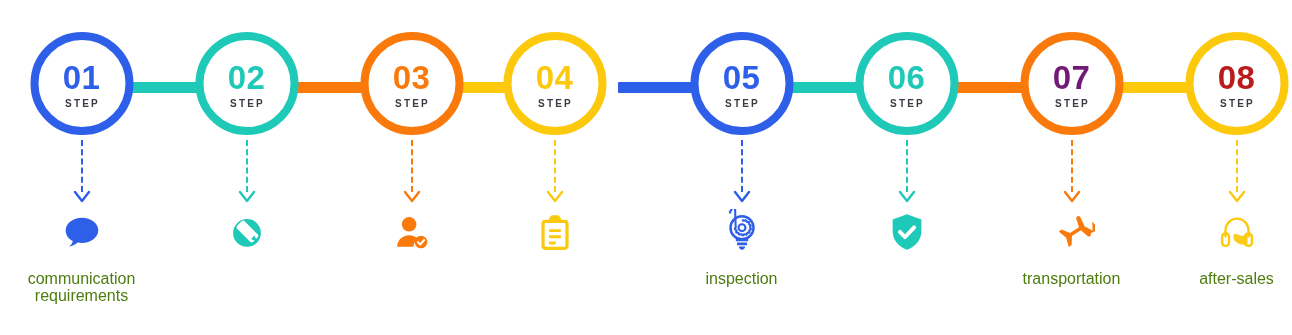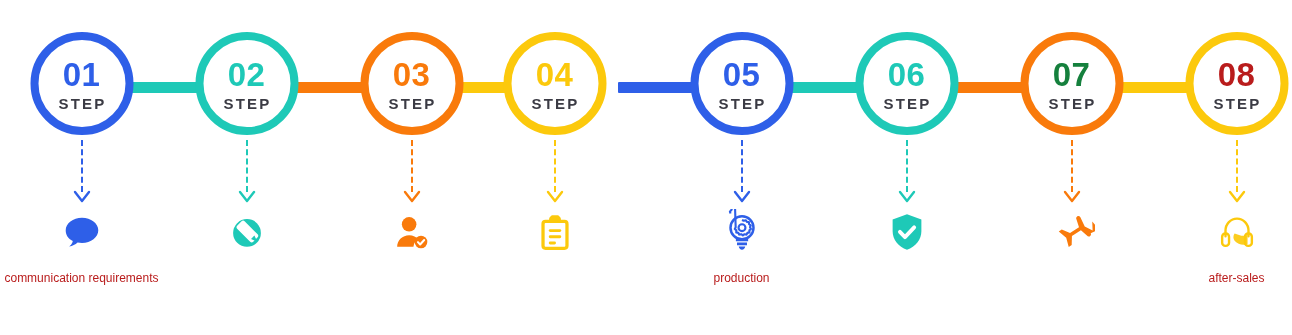--- a/index.html
+++ b/index.html
@@ -59,21 +59,21 @@
     justify-content: center;
   }
   .num {
     font-size: 33px;
     font-weight: bold;
     line-height: 1;
     letter-spacing: 0.5px;
     margin-top: 2px;
   }
   .step-word {
-    font-size: 15px;
+    font-size: 10px;
     font-weight: bold;
     letter-spacing: 2.2px;
     color: #3b3b44;
     margin-top: 4px;
     margin-left: 2px;
   }
 
   
   .drop {
     position: absolute;
@@ -113,23 +113,23 @@
     justify-content: center;
   }
 
   
   .caption {
     position: absolute;
     top: 270px;
     left: 0;
     width: 165px;
     text-align: center;
-    font-size: 12px;
+    font-size: 16px;
     line-height: 17px;
-    color: #b91c1c;
+    color: #4d7c0f;
   }
 </style>
 </head>
 <body>
 
 <div id="infographic">
   <div id="rails">
       <div class="rail" style="left: 123px; width: 82px; background: rgb(30, 201, 183);"></div>
       <div class="rail" style="left: 288px; width: 82px; background: rgb(249, 122, 11);"></div>
       <div class="rail" style="left: 453px; width: 82px; background: rgb(252, 201, 12);"></div>
@@ -241,21 +241,21 @@
         </div>
         <div class="icon-box">
           <svg width="46" height="46" viewBox="0 0 48 48" fill="none" xmlns="http://www.w3.org/2000/svg">
             <circle cx="24" cy="19.5" r="12" stroke="#2e5fe8" stroke-width="2.6"></circle>
             <path d="M17.6 30.5h12.8v3.2H17.6zM18.8 35h10.4v2.9H18.8z" fill="#2e5fe8"></path>
             <path d="M20.6 39.2h6.8c-.3 2-1.7 3.3-3.4 3.3s-3.1-1.3-3.4-3.3z" fill="#2e5fe8"></path>
             <path d="M24 11.4l1.9.9 2-.6 1.2 1.7 2.1.3.2 2.1 1.7 1.2-.7 2 .9 1.9-1.6 1.4.1 2.1-2.1.5-1.1 1.8-2-.4-1.7 1.2-1.7-1.2-2 .4-1.1-1.8-2.1-.5.1-2.1-1.6-1.4.9-1.9-.7-21.7-1.2.2-2.1 2.1-.3 1.2-1.7 2 .6 1.9-.9z" stroke="#2e5fe8" stroke-width="2.2" stroke-linejoin="round"></path>
             <circle cx="24" cy="19.5" r="3.6" stroke="#2e5fe8" stroke-width="2.2"></circle>
           </svg>
         </div>
-        <div class="caption">production</div>
+        <div class="caption">inspection</div>
       </div>
       <div class="step" style="left: 824px;">
         <div class="circle-wrap">
           <div class="circle" style="border-color:#1ec9b7">
             <div class="num" style="color:#1ec9b7">06</div>
             <div class="step-word">STEP</div>
           </div>
         </div>
         <div class="drop">
           <div class="dash" style="border-left-color:#1ec9b7"></div>
@@ -266,35 +266,36 @@
         <div class="icon-box">
           <svg width="46" height="46" viewBox="0 0 48 48" fill="none" xmlns="http://www.w3.org/2000/svg">
             <path d="M24 5.5l15 5.4v12.4c0 8.6-6 16.3-15 19.2-9-2.9-15-10.6-15-19.2V10.9l15-5.4z" fill="#1ec9b7"></path>
             <path d="M16.6 23.8l5.3 5.6 9.6-10.2" stroke="#ffffff" stroke-width="4" stroke-linecap="round" stroke-linejoin="round"></path>
           </svg>
         </div>
       </div>
       <div class="step" style="left: 989px;">
         <div class="circle-wrap">
           <div class="circle" style="border-color:#f97a0b">
-            <div class="num" style="color:#15803d">07</div>
+            <div class="num" style="color:#701a75">07</div>
             <div class="step-word">STEP</div>
           </div>
         </div>
         <div class="drop">
           <div class="dash" style="border-left-color:#f97a0b"></div>
           <span class="arrowhead"><svg width="18" height="14" viewBox="0 0 18 14" fill="none" xmlns="http://www.w3.org/2000/svg">
               <path d="M2 2l7 9 7-9" stroke="#f97a0b" stroke-width="2.4" stroke-linecap="round" stroke-linejoin="round"></path>
             </svg></span>
         </div>
         <div class="icon-box">
           <svg width="46" height="46" viewBox="0 0 48 48" fill="none" xmlns="http://www.w3.org/2000/svg">
             <path d="M43.3 21.1c.9.9.9 2.4 0 3.3-.9.9-2.4.9-3.3 0l-7.3-4.2-7.9 7.9 1.7 9.2-2.6 2.6-4.6-8.9-8.9-4.6 2.6-2.6 9.2 1.7 7.9-7.9-4.2-7.3c-.9-.9-.9-2.4 0-3.3.9-.9 2.4-.9 3.3 0l6.6 8.6 8.9 2.3-2.3-8.9 8.6 6.6z" fill="#f97a0b" transform="rotate(12 24 24)"></path>
           </svg>
         </div>
+        <div class="caption">transportation</div>
       </div>
       <div class="step" style="left: 1154px;">
         <div class="circle-wrap">
           <div class="circle" style="border-color:#fcc90c">
             <div class="num" style="color:#b91c1c">08</div>
             <div class="step-word">STEP</div>
           </div>
         </div>
         <div class="drop">
           <div class="dash" style="border-left-color:#fcc90c"></div>

